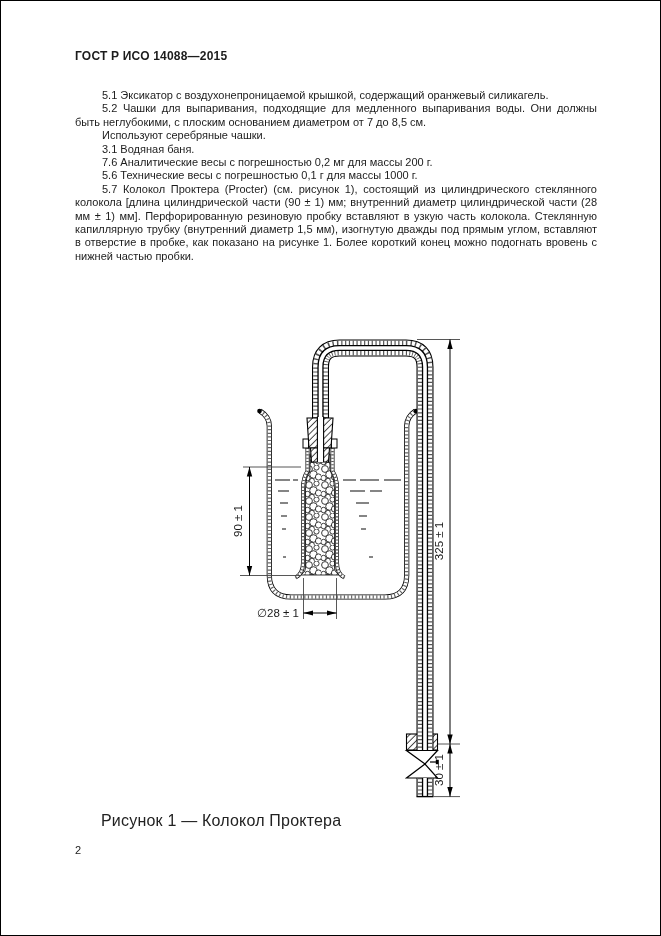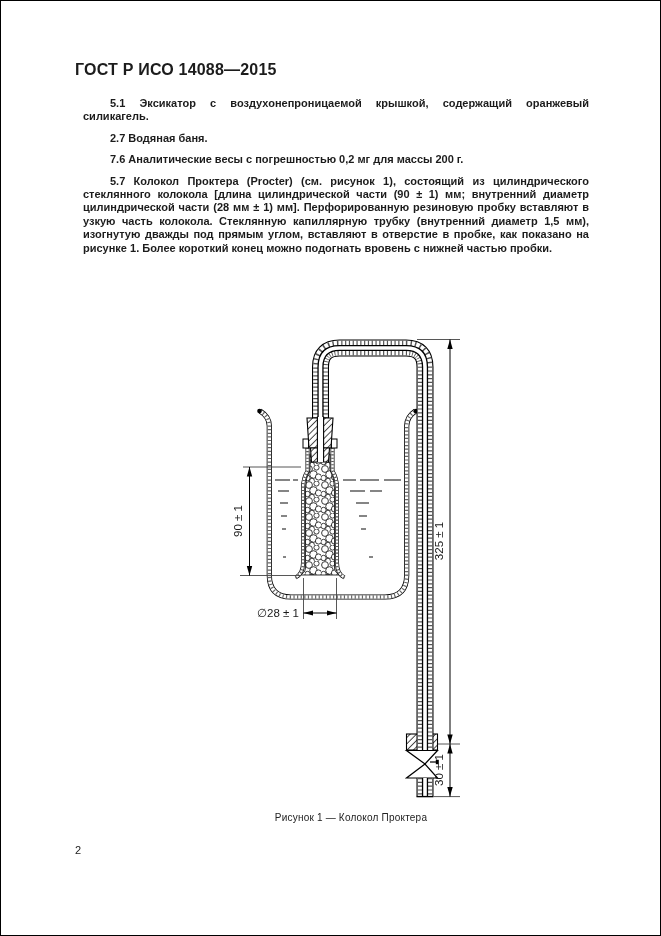--- a/index.html
+++ b/index.html
@@ -2,49 +2,52 @@
 <html><head>
 <meta charset="utf-8">
 <style>
   html,body{margin:0;padding:0;background:#888;}
   .page{
     position:relative;width:661px;height:936px;background:#fff;
     border:1px solid #000;box-sizing:border-box;overflow:hidden;
     font-family:"Liberation Sans",sans-serif;color:#1c1c1c;
   }
   .doc-header{
-    position:absolute;left:74px;top:60px;width:522px;
-    font-size:16px;font-weight:bold;letter-spacing:.2px;
+    position:absolute;left:74px;top:48px;width:522px;
+    font-size:12px;font-weight:bold;letter-spacing:.2px;
   }
   .body-text{
     position:absolute;left:74px;top:88px;width:522px;
     font-size:11px;line-height:13.4px;text-align:justify;
   }
-  .body-text p{margin:8px;text-indent:27px;font-weight:bold;}
+  .body-text p{margin:0;text-indent:27px;}
   .figure-svg{position:absolute;left:0;top:0;width:661px;height:936px;}
   .figure-caption{
     position:absolute;left:100px;top:811px;width:500px;
-    text-align:center;font-size:10px;letter-spacing:.2px;color:#222;
+    text-align:left;font-size:16px;letter-spacing:.2px;color:#222;
   }
   .page-number{
     position:absolute;left:74px;top:843px;font-size:11px;color:#222;
   }
   svg text{font-family:"Liberation Sans",sans-serif;font-size:11.5px;fill:#1a1a1a;}
 </style>
 </head>
 <body>
 
 <div class="page">
 
   <div class="doc-header">ГОСТ Р ИСО 14088—2015</div>
 
   <div class="body-text">
     <p>5.1 Эксикатор с воздухонепроницаемой крышкой, содержащий оранжевый силикагель.</p>
-    <p>2.7 Водяная баня.</p>
+    <p>5.2 Чашки для выпаривания, подходящие для медленного выпаривания воды. Они должны быть неглубокими, с плоским основанием диаметром от 7 до 8,5 см.</p>
+    <p>Используют серебряные чашки.</p>
+    <p>3.1 Водяная баня.</p>
     <p>7.6 Аналитические весы с погрешностью 0,2 мг для массы 200 г.</p>
+    <p>5.6 Технические весы с погрешностью 0,1 г для массы 1000 г.</p>
     <p>5.7 Колокол Проктера (Procter) (см. рисунок 1), состоящий из цилиндрического стеклянного колокола [длина цилиндрической части (90 ± 1) мм; внутренний диаметр цилиндрической части (28 мм ± 1) мм]. Перфорированную резиновую пробку вставляют в узкую часть колокола. Стеклянную капиллярную трубку (внутренний диаметр 1,5 мм), изогнутую дважды под прямым углом, вставляют в отверстие в пробке, как показано на рисунке 1. Более короткий конец можно подогнать вровень с нижней частью пробки.</p>
   </div>
 
   <svg class="figure-svg" viewBox="0 0 661 936">
     <defs>
       <pattern id="hatch" width="4.5" height="4.5" patternUnits="userSpaceOnUse" patternTransform="rotate(45)">
         <line x1="2.2" y1="0" x2="2.2" y2="4.5" stroke="#333" stroke-width="0.9"></line>
       </pattern>
       <pattern id="pebbles" width="16" height="16" patternUnits="userSpaceOnUse">
         <rect width="16" height="16" fill="#fff"></rect>

